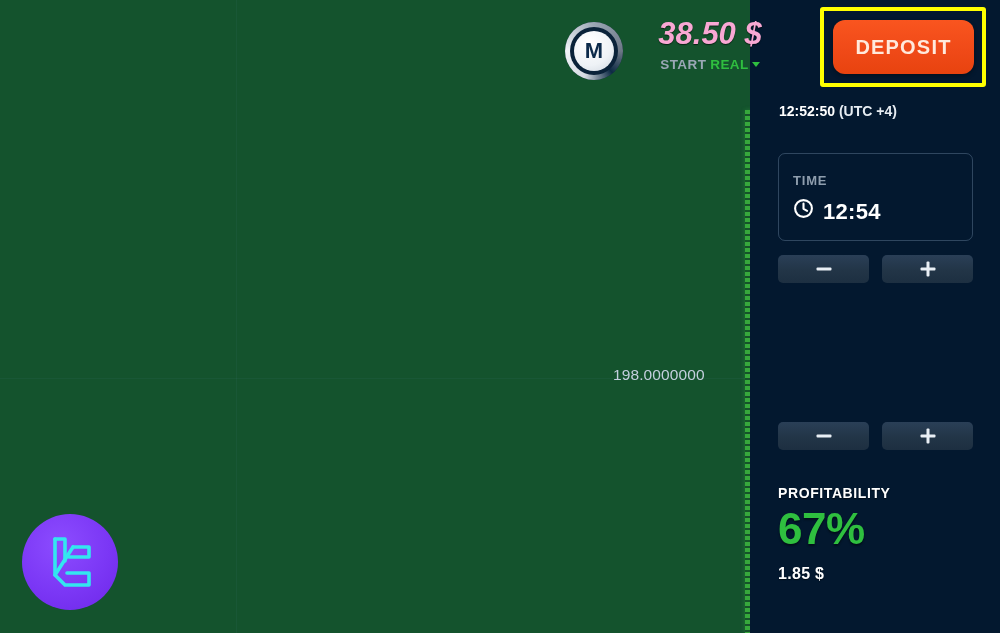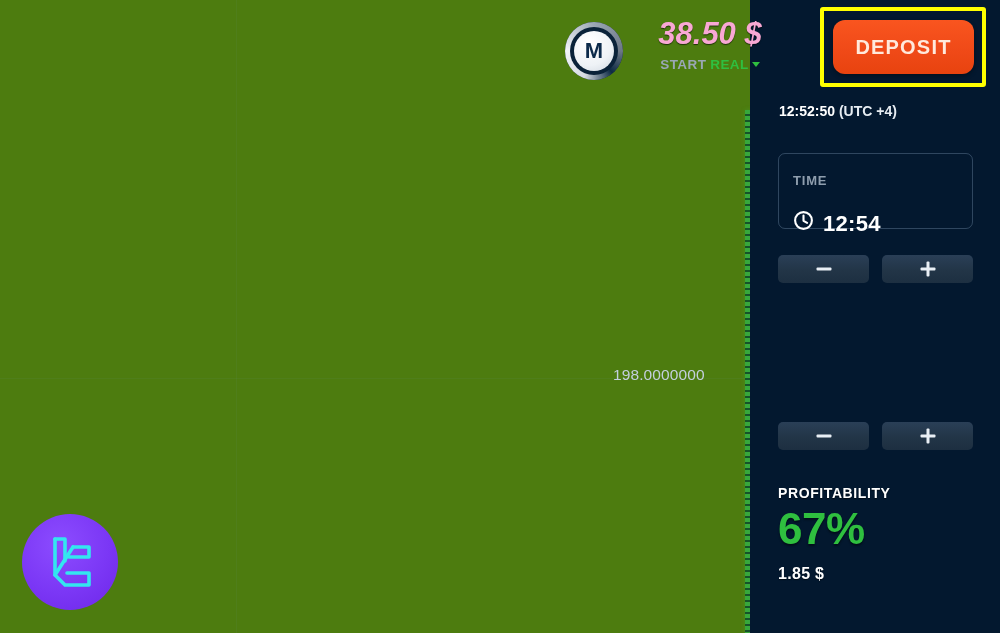--- a/index.html
+++ b/index.html
@@ -15,21 +15,21 @@
     background: #03182f;
     font-family: "Liberation Sans", sans-serif;
     -webkit-font-smoothing: antialiased;
   }
 
   
   .chart-area {
     position: absolute;
     left: 0; top: 0;
     width: 750px; height: 633px;
-    background: #4d7c0f;
+    background: #14532d;
     overflow: hidden;
   }
   .grid-v {
     position: absolute;
     top: 0; bottom: 0;
     width: 1px;
     background: rgba(120,170,220,0.055);
   }
   .grid-h {
     position: absolute;
@@ -201,38 +201,38 @@
     color: #ffffff;
     font-family: "Liberation Sans", sans-serif;
     white-space: nowrap;
   }
   .utc-time .tz { font-weight: bold; color: #e6ecf2; }
 
   .field-card {
     position: absolute;
     left: 28px;
     width: 195px;
-    height: 76px;
+    height: 88px;
     box-sizing: border-box;
     border: 1px solid rgba(150,180,210,0.30);
     border-radius: 7px;
     background: transparent;
   }
   .field-card .label {
     position: absolute;
     left: 14px; top: 19px;
     font-size: 13px;
     font-weight: bold;
     letter-spacing: 0.8px;
     color: #8f9eae;
     font-family: "Liberation Sans", sans-serif;
   }
   .field-card .value {
     position: absolute;
-    left: 14px; top: 56px;
+    left: 14px; top: 44px;
     font-size: 22px;
     font-weight: bold;
     color: #ffffff;
     font-family: "Liberation Sans", sans-serif;
     letter-spacing: 0.3px;
     display: flex;
     align-items: center;
     gap: 9px;
     white-space: nowrap;
   }

